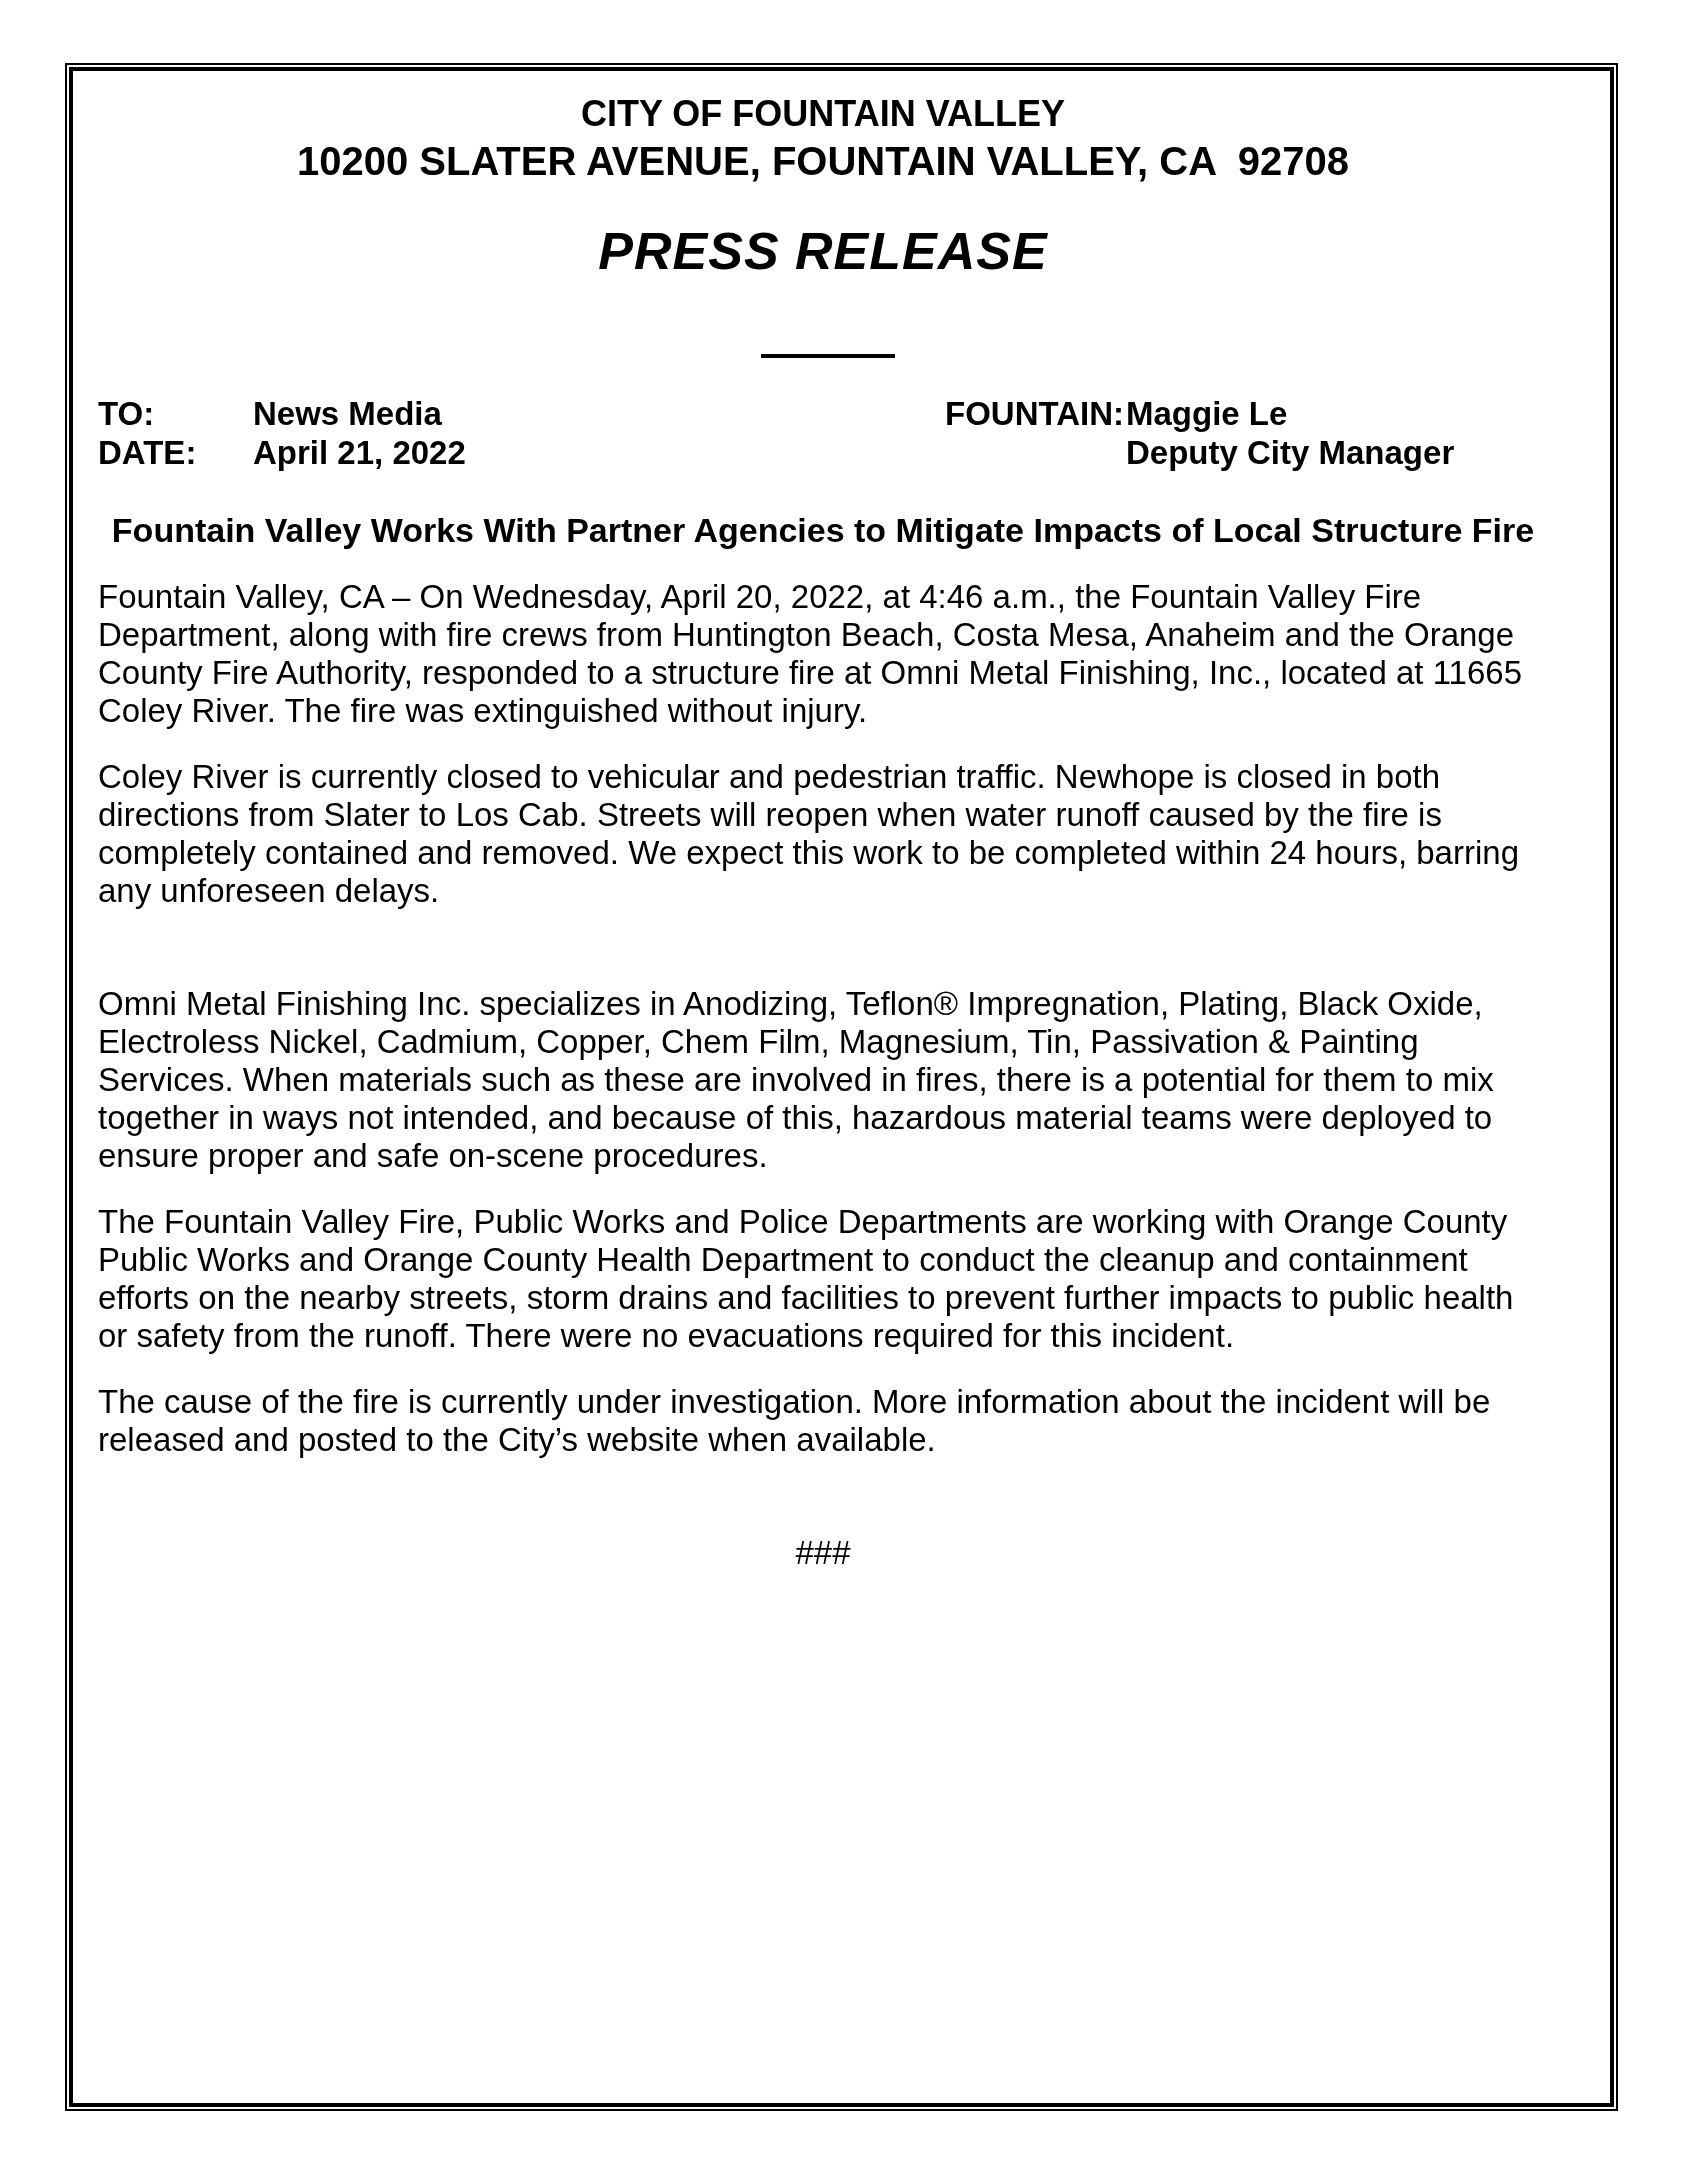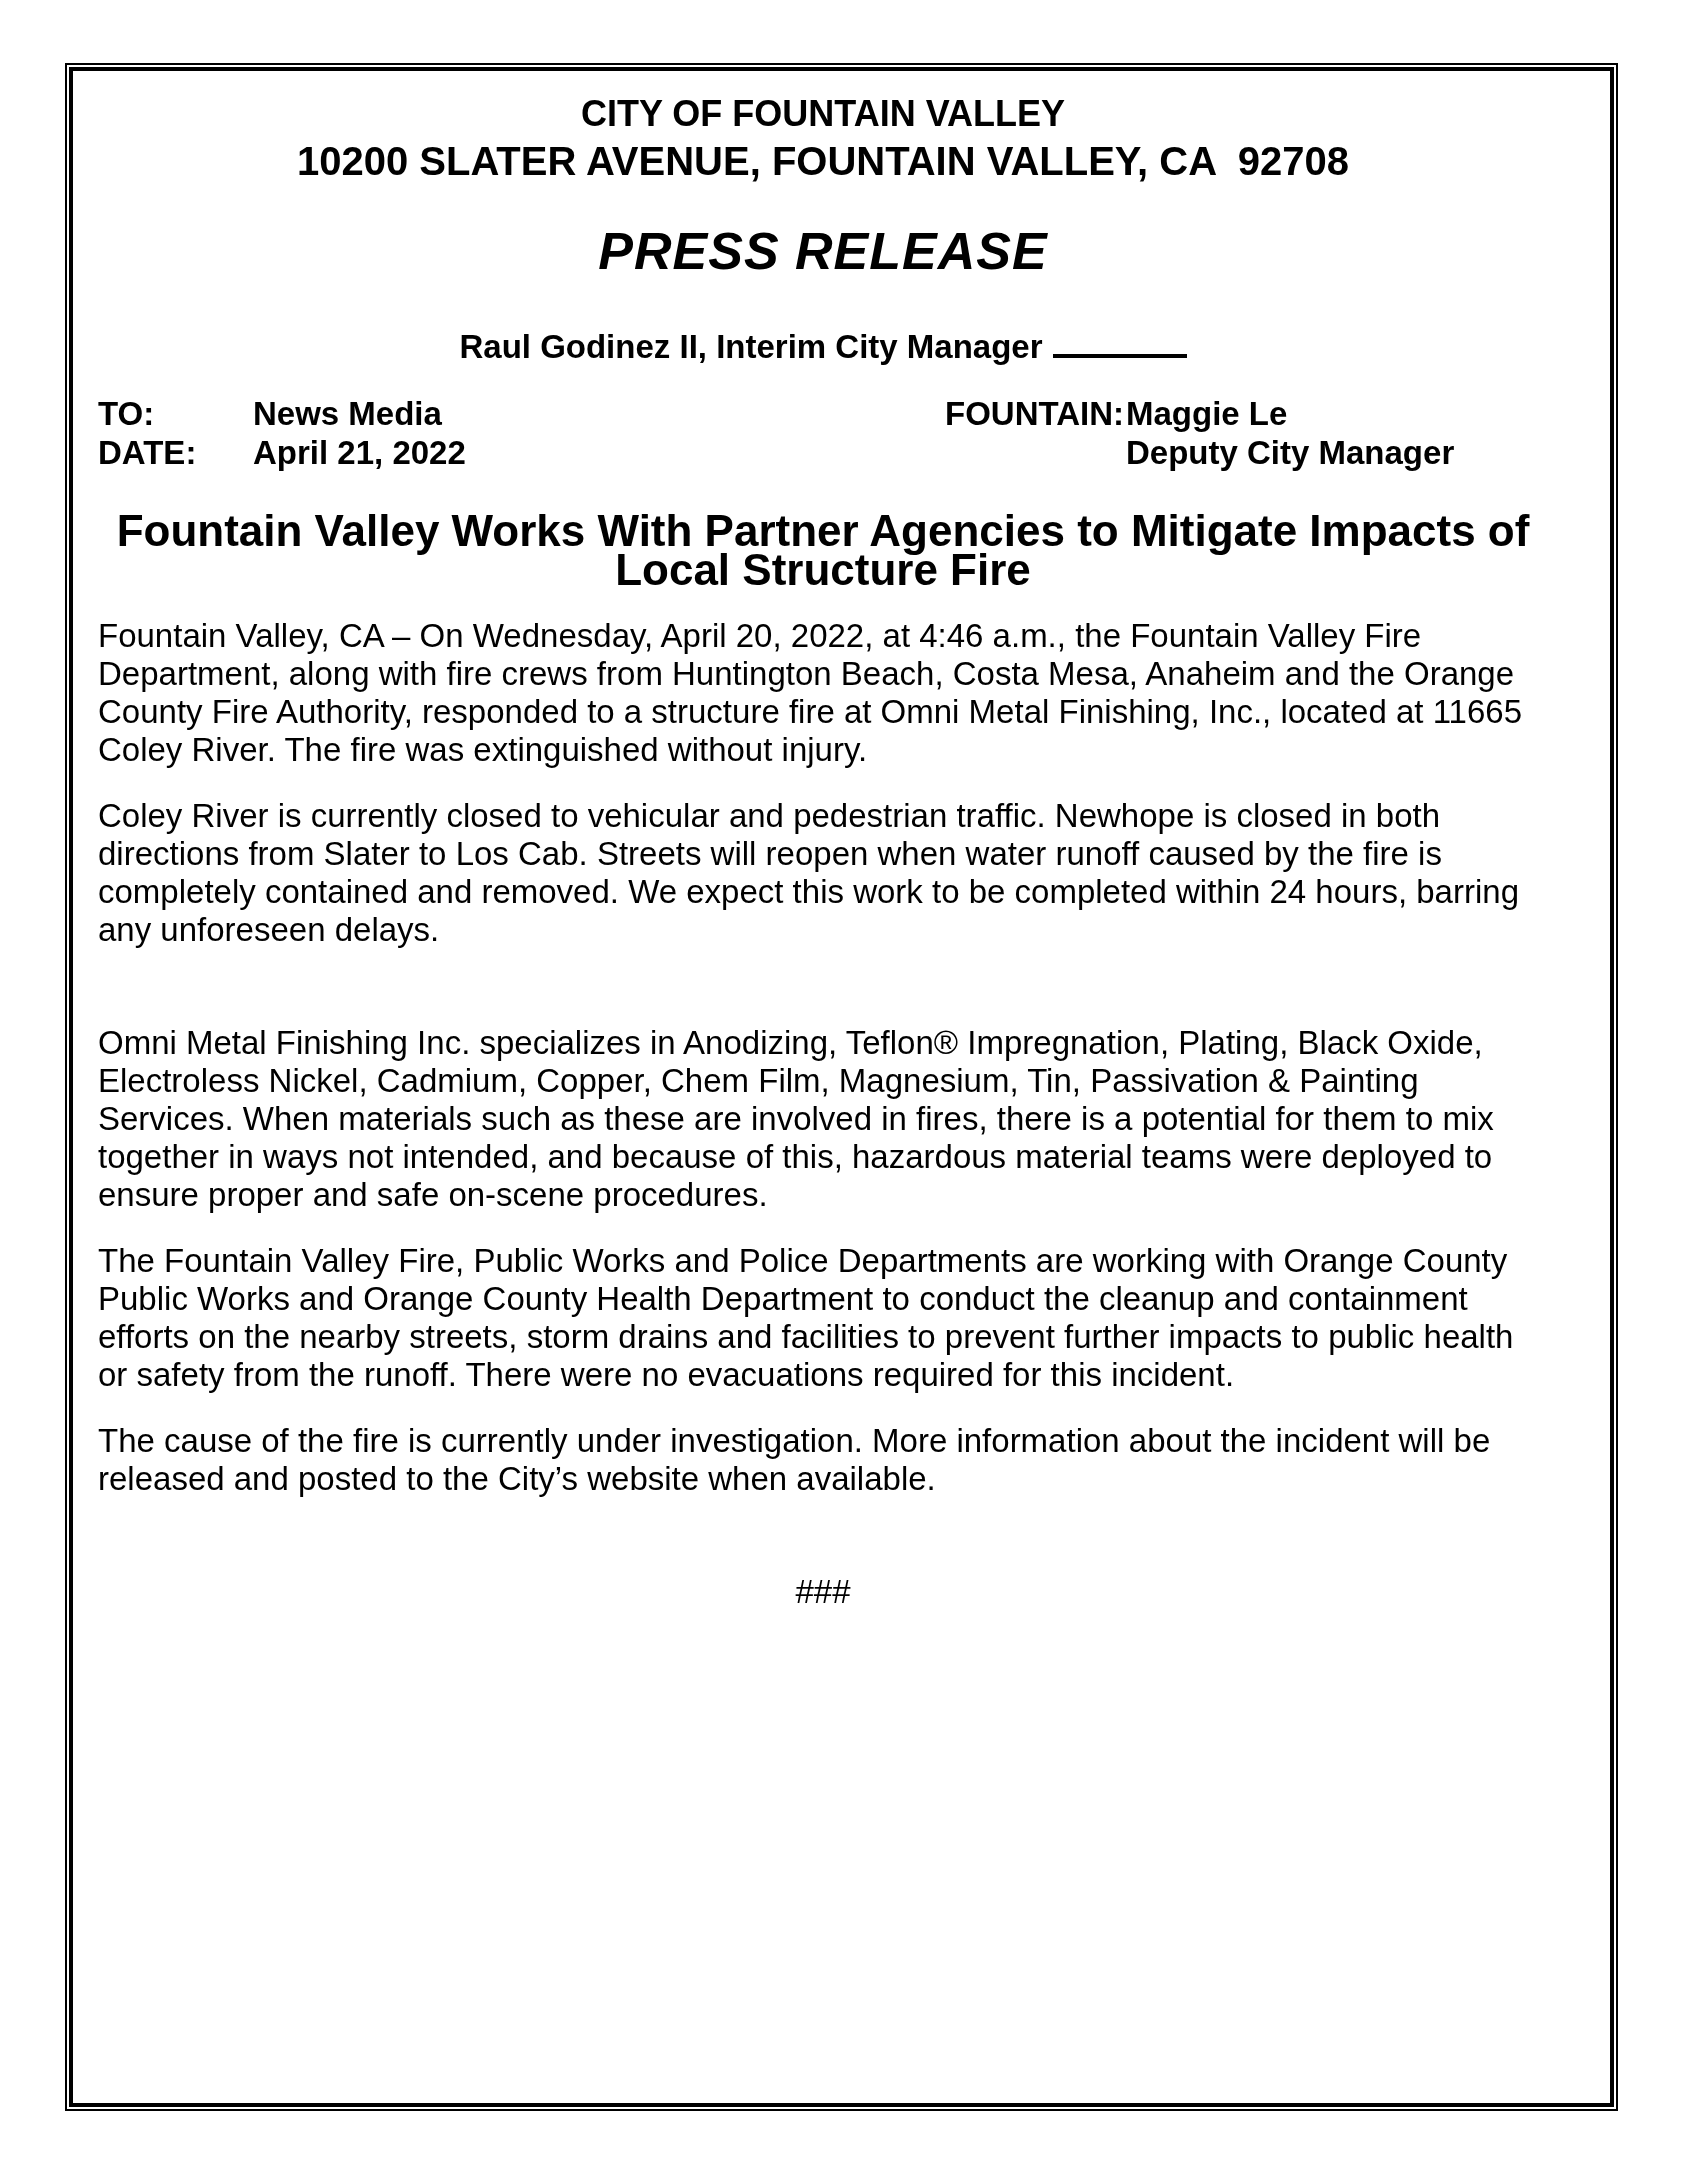--- a/index.html
+++ b/index.html
@@ -51,37 +51,37 @@
     height: 30px;
     border-bottom: 4px solid #000;
     margin-left: 10px;
   }
   .meta { margin-top: 28px; font-weight: bold; font-size: 33px; }
   .meta-row { position: relative; height: 39px; line-height: 39px; }
   .c-a { position: absolute; left: 0; }
   .c-b { position: absolute; left: 155px; }
   .c-c { position: absolute; left: 847px; }
   .c-d { position: absolute; left: 1028px; }
-  .headline { font-weight: bold; font-size: 44px; line-height: 39px; text-align: center; margin-top: 39px; }
+  .headline { font-weight: bold; font-size: 34px; line-height: 39px; text-align: center; margin-top: 39px; }
   .para { font-size: 33px; line-height: 38px; margin-top: 28px; }
   .para.extra { margin-top: 75px; }
   .endmark { font-size: 33px; line-height: 38px; text-align: center; margin-top: 75px; }
 </style>
 </head>
 <body>
 
 <div class="frame-outer">
   <div class="frame-inner">
     <div class="content">
 
       <div class="hdr1">CITY OF FOUNTAIN VALLEY</div>
       <div class="hdr2 pre">10200 SLATER AVENUE, FOUNTAIN VALLEY, CA  92708</div>
       <div class="press">PRESS RELEASE</div>
 
-      <div class="raul"><span>Raul Godinez II, Interim City Manager</span><span class="sig-line"></span></div>
+      <div class="raul"><span class="sig-line"></span></div>
 
       <div class="meta">
         <div class="meta-row">
           <span class="c-a">TO:</span>
           <span class="c-b">News Media</span>
           <span class="c-c">FOUNTAIN:</span>
           <span class="c-d">Maggie Le</span>
         </div>
         <div class="meta-row">
           <span class="c-a">DATE:</span>

